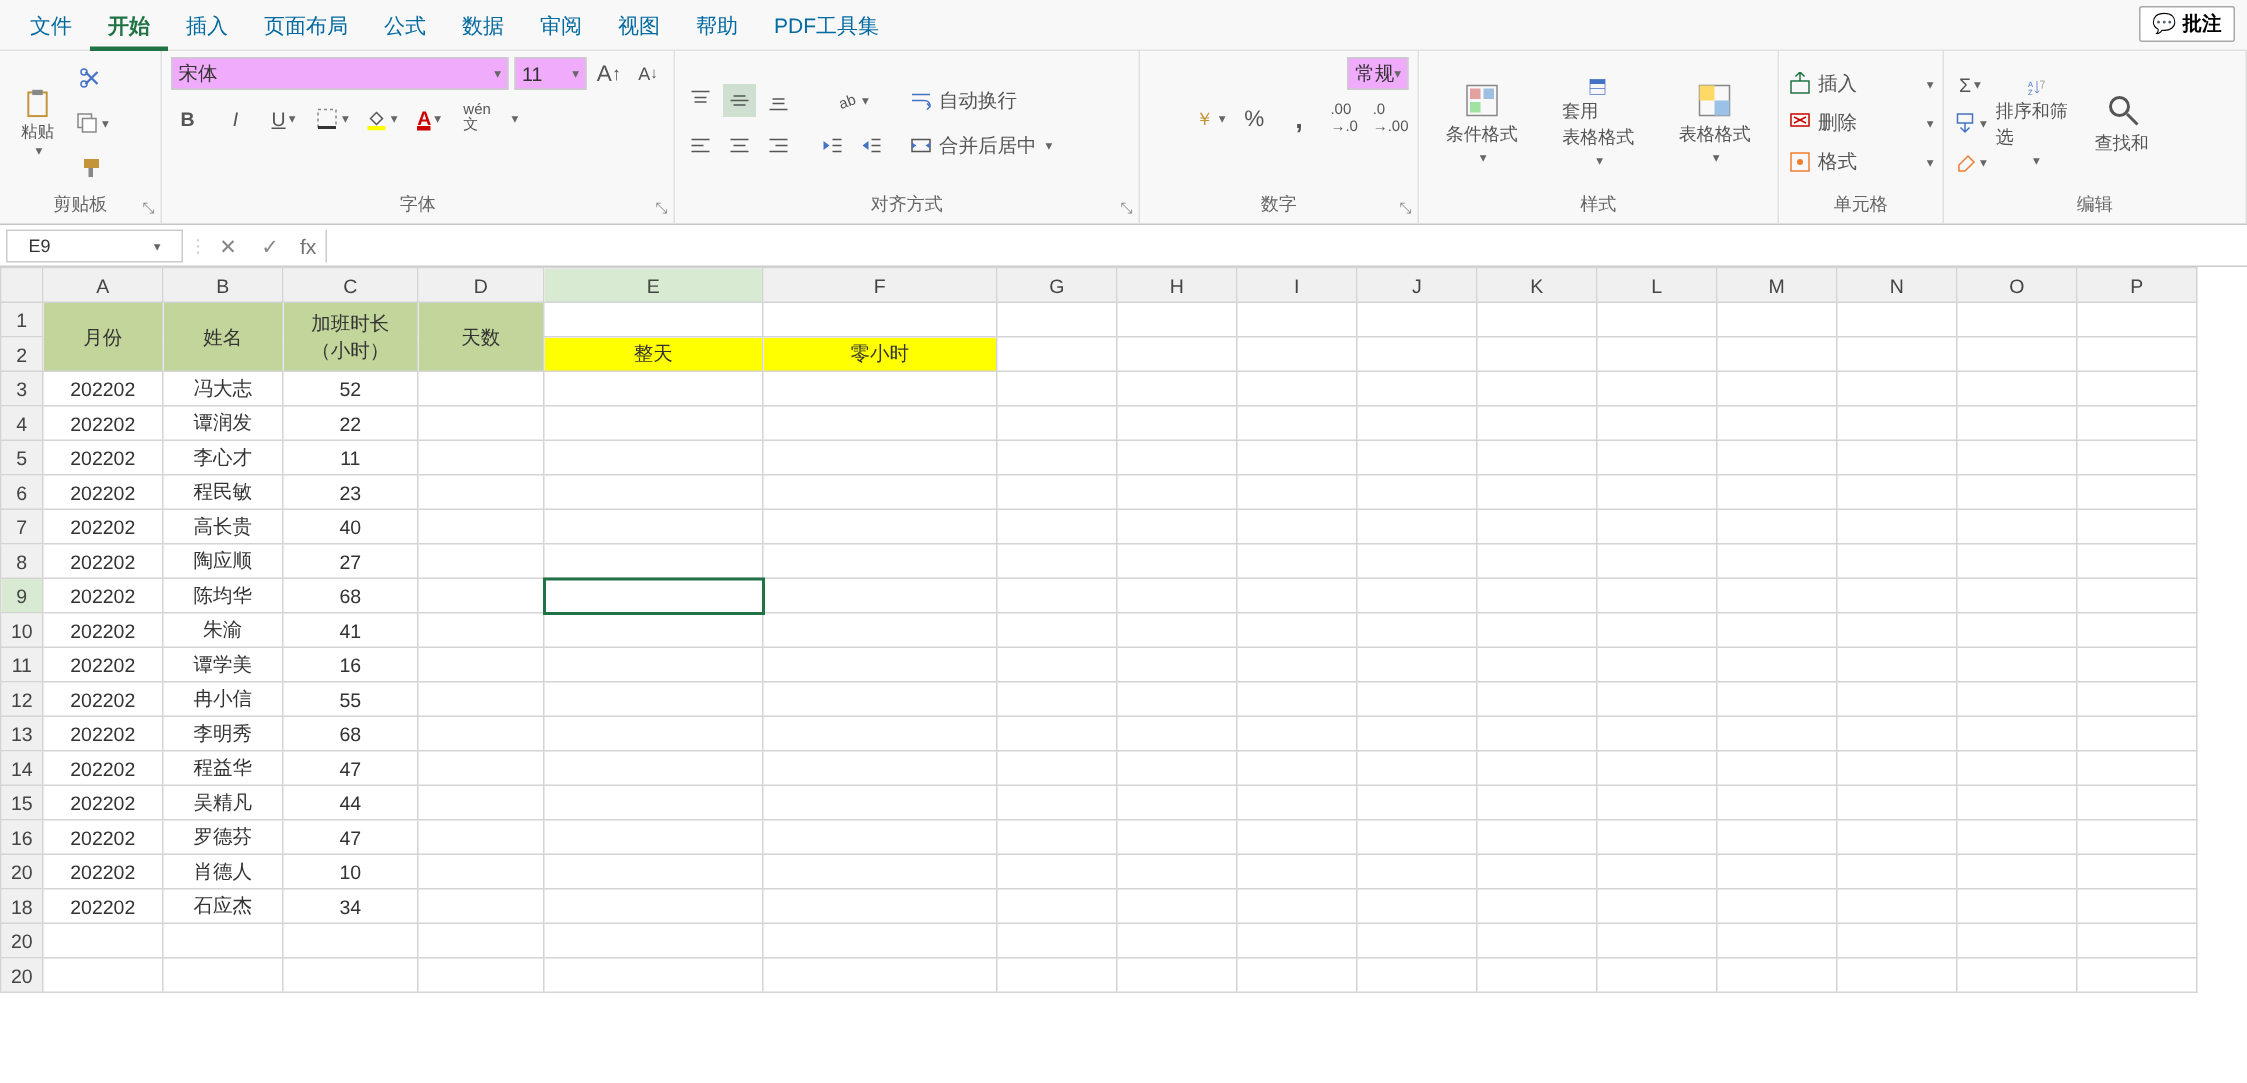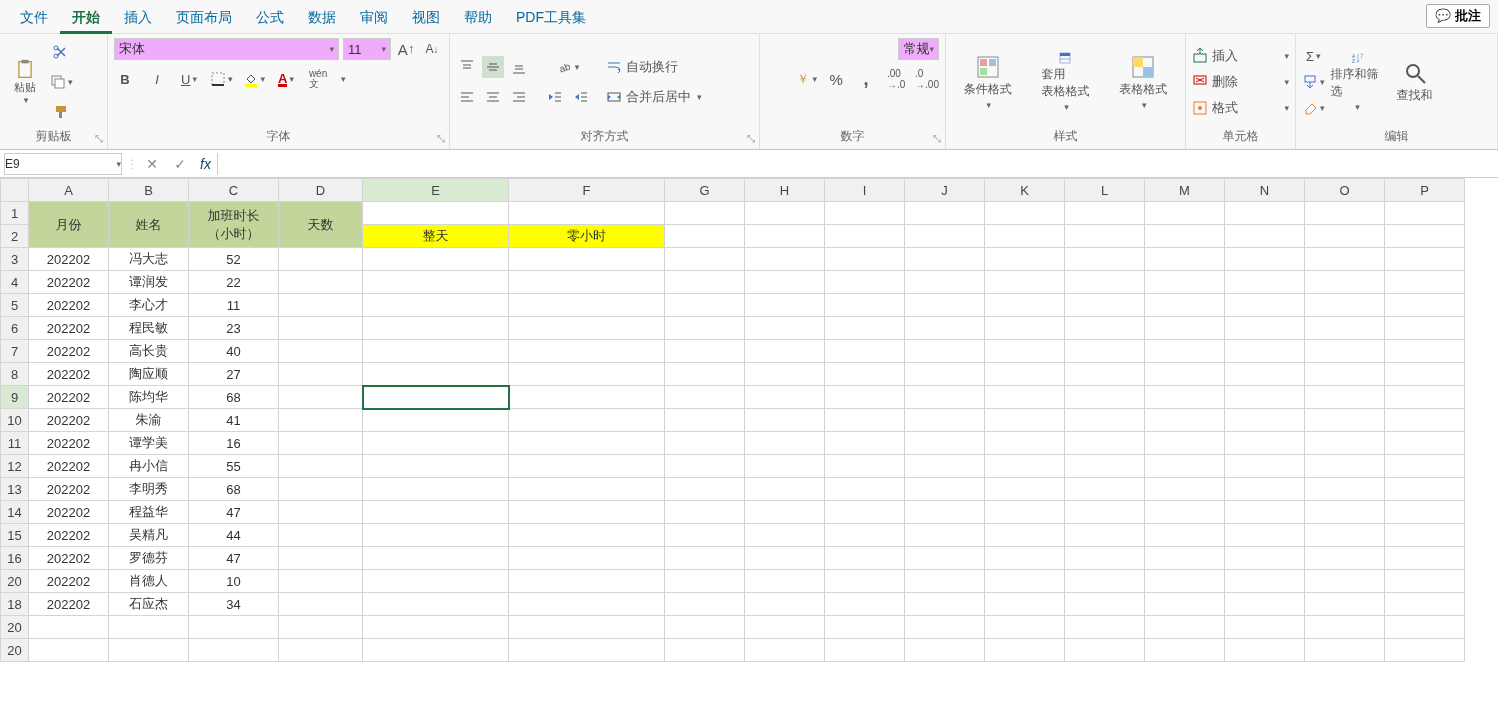--- a/index.html
+++ b/index.html
@@ -15,23 +15,23 @@
 .group-label .launcher{position:absolute;right:-2px;bottom:0;font-size:10px;color:#888}
 .group-body{flex:1;display:flex;align-items:center;gap:6px}
 .vstack{display:flex;flex-direction:column;gap:4px;align-items:center}
 .hstack{display:flex;align-items:center;gap:4px}
 .btn{display:inline-flex;align-items:center;justify-content:center;cursor:pointer;min-width:22px;height:22px;color:#555;font-size:13px}
 .btn.big{width:38px;height:46px;flex-direction:column;font-size:11px}
 .btn.vbig{width:52px;height:60px;flex-direction:column;font-size:12px;gap:2px}
 .sel{border:1px solid #ccc;background:#f0abfc;height:22px;display:flex;align-items:center;padding:0 4px;font-size:13px}
 .caret{font-size:9px;color:#666;margin-left:2px}
 .formula-bar{height:28px;border-bottom:1px solid #ccc;display:flex;align-items:center;background:#fff}
-.namebox{width:118px;border:1px solid #ccc;height:22px;margin:0 4px;display:flex;align-items:center;padding:0 0}
+.namebox{width:118px;border:1px solid #ccc;height:22px;margin:0 4px;display:flex;align-items:center;padding:0 14px}
 .fb-btn{width:28px;text-align:center;color:#888;font-size:14px}
-.fx{font-style:italic;color:#0c4a6e;font-size:14px;margin:0 6px}
+.fx{color:#737373;font-size:14px;margin:0 6px}
 .fb-input{flex:1;height:22px;border:none;outline:none;border-left:1px solid #ccc;padding-left:6px}
 .sheet-area{overflow:auto;position:relative;height:calc(722px - 34px - 116px - 28px)}
 table.sheet{border-collapse:collapse;table-layout:fixed}
 .sheet th,.sheet td{border:1px solid #d4d4d4;height:23px;font-size:13px;text-align:center;background:#fff;padding:0 2px;overflow:hidden;white-space:nowrap}
 .sheet th{background:#f0f0f0;font-weight:normal;color:#444}
 .sheet th.corner{background:#f0f0f0;width:28px}
 .sheet th.colh{height:22px}
 .sheet th.rowh{width:28px}
 .hdr-cell{background:#c2d69b!important}
 .yellow-cell{background:#ffff00!important}

